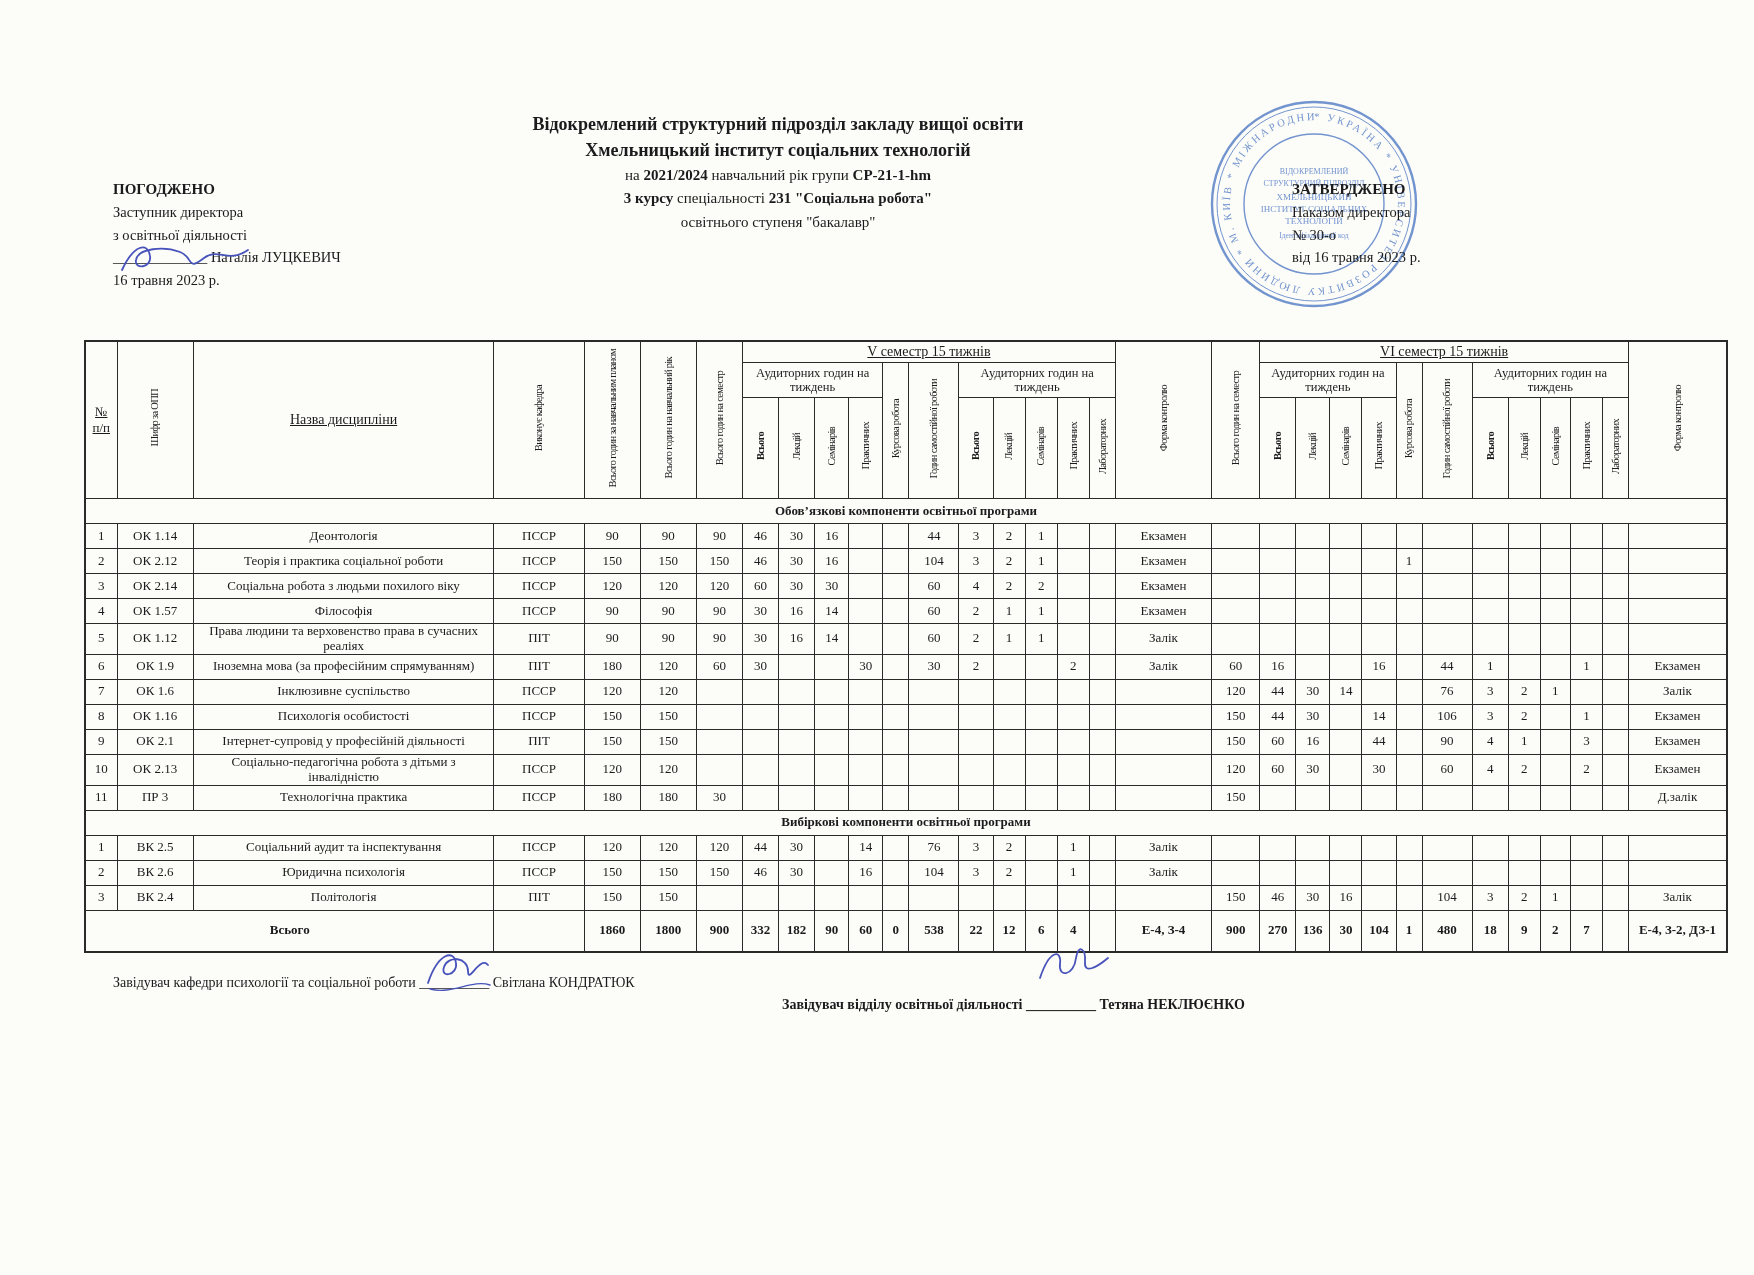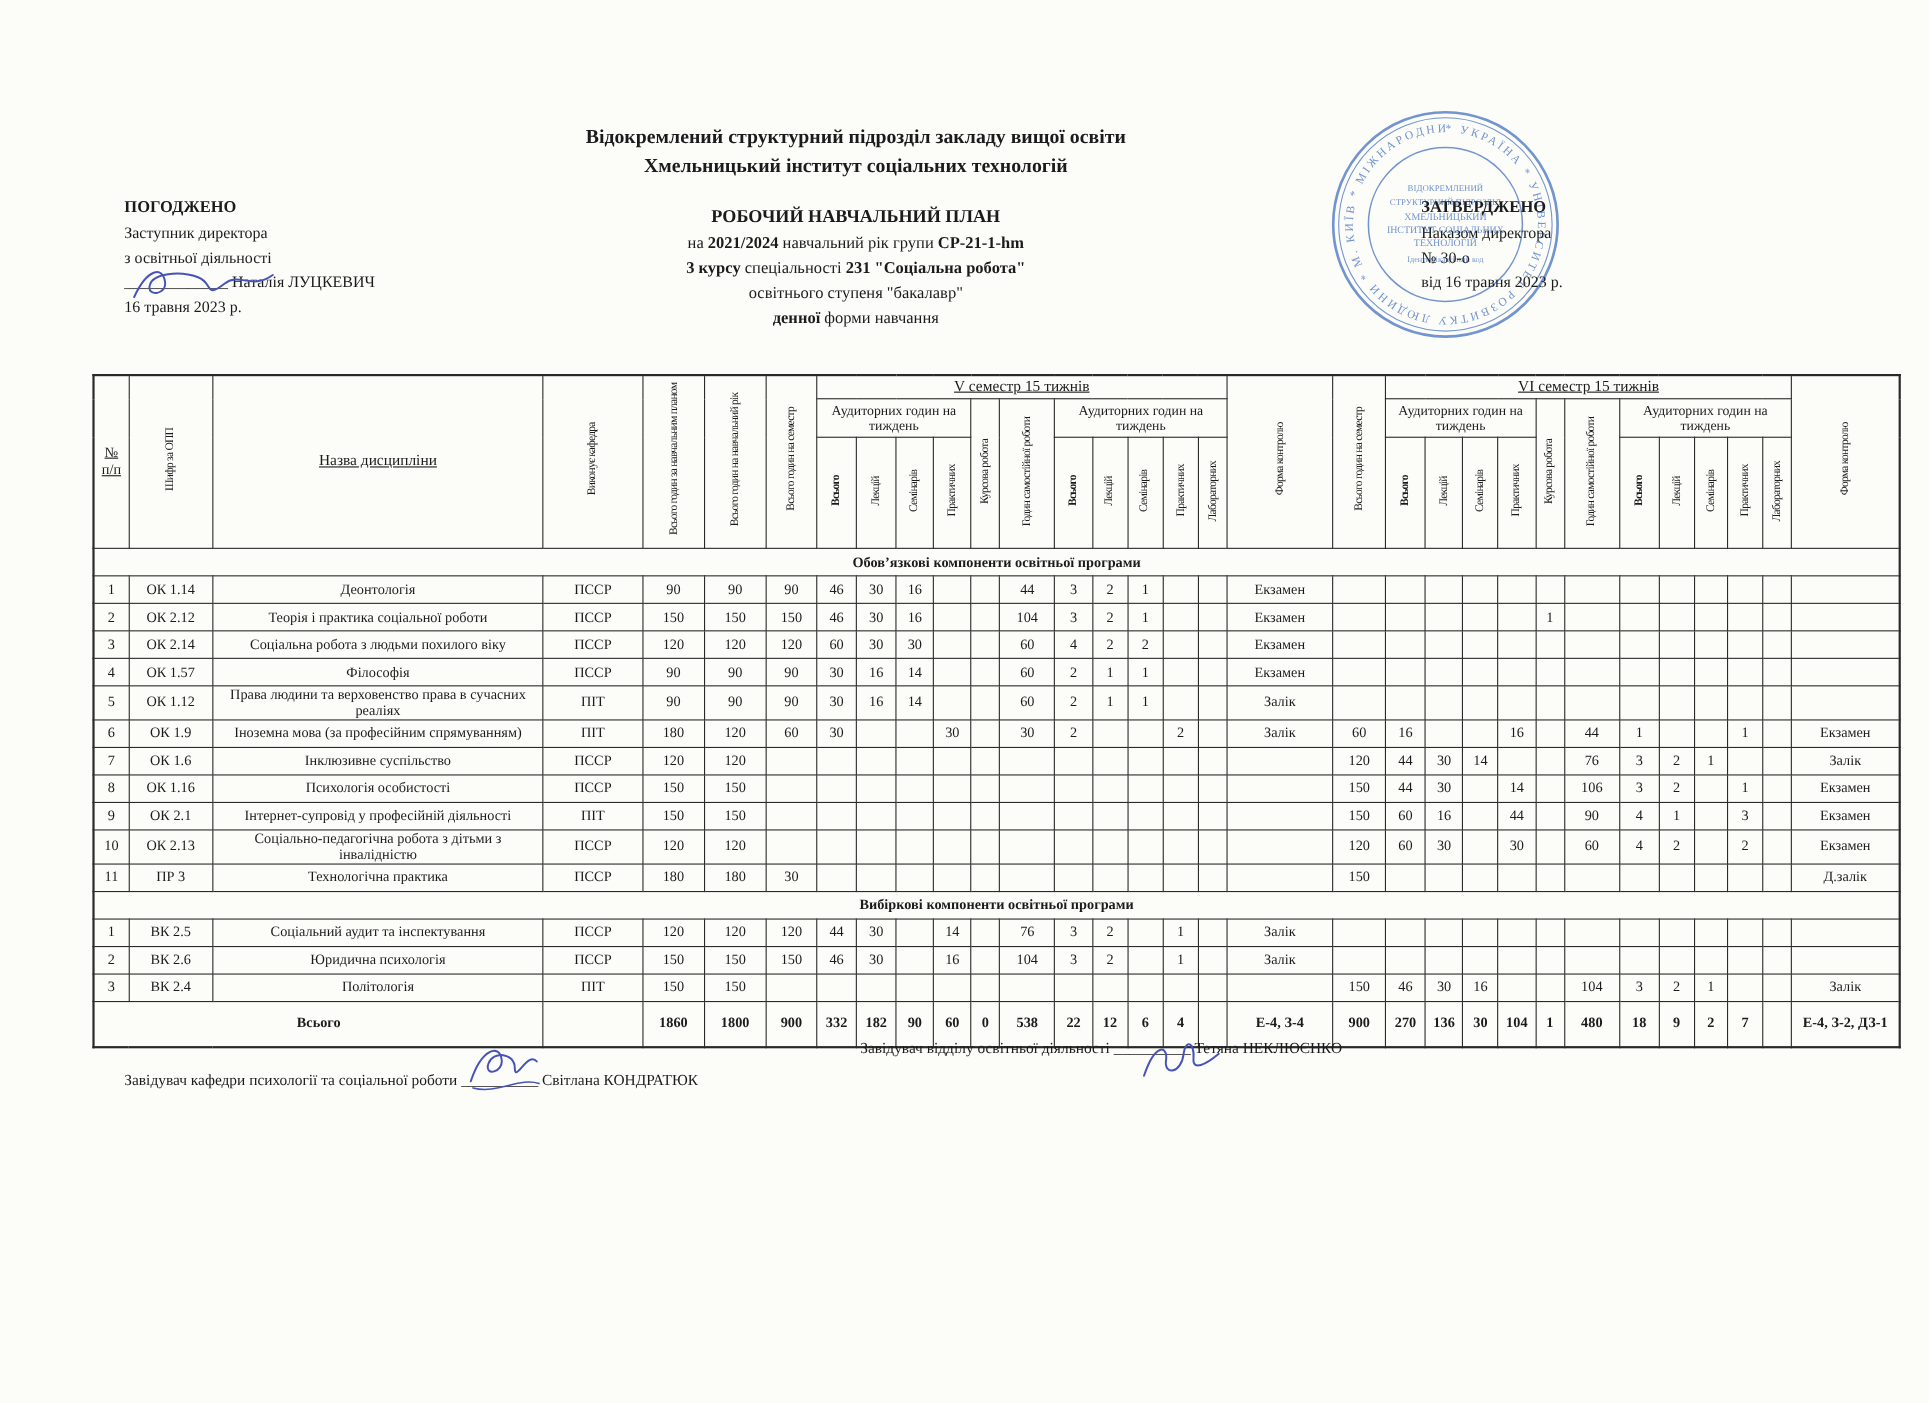--- a/index.html
+++ b/index.html
@@ -52,33 +52,31 @@
   .vh1 .vert{max-height:94px;}
   .vbold{font-weight:bold;}
   td.section-title{height:20px;font-weight:bold;font-size:14px;}
   td.name-cell{text-align:left;padding-left:4px;font-size:13px;}
   table.plan td{height:24px;}
   tr.totals-row td{font-weight:bold;height:40px;font-size:13px;}
   td.totals-label{text-align:center;font-size:14px;}
   
   .footer-line{font-size:14px;z-index:3;}
   .foot-left{left:113px;top:975px;}
-  .foot-right{left:782px;top:946px;}
+  .foot-right{left:782px;top:997px;font-weight:bold;}
 </style>
 </head>
 <body>
 
 <div class="abs doc-head">
   <div class="org-line">Відокремлений структурний підрозділ закладу вищої освіти</div>
   <div class="org-line it">Хмельницький інститут соціальних технологій</div>
-  <div class="plan-title">РОБОЧИЙ НАВЧАЛЬНИЙ ПЛАН</div>
   <div class="plan-line"><span>на </span><span class="b">2021/2024</span><span> навчальний рік групи </span><span class="b">СР-21-1-hm</span></div>
   <div class="plan-line"><span class="b">3 курсу</span><span> спеціальності </span><span class="b">231 "Соціальна робота"</span></div>
   <div class="plan-line">освітнього ступеня "бакалавр"</div>
-  <div class="plan-line"><span class="b">денної</span><span> форми навчання</span></div>
 </div>
 
 <div class="abs approve pogo">
   <div class="ttl">ПОГОДЖЕНО</div>
   <div>Заступник директора</div>
   <div>з освітньої діяльності</div>
   <div><span class="sign-line">_____________</span><span> Наталія ЛУЦКЕВИЧ</span></div>
   <div>16 травня 2023 р.</div>
 </div>
 <svg class="abs sig" style="left:116px;top:236px;" width="150" height="50" viewBox="0 0 150 50">

